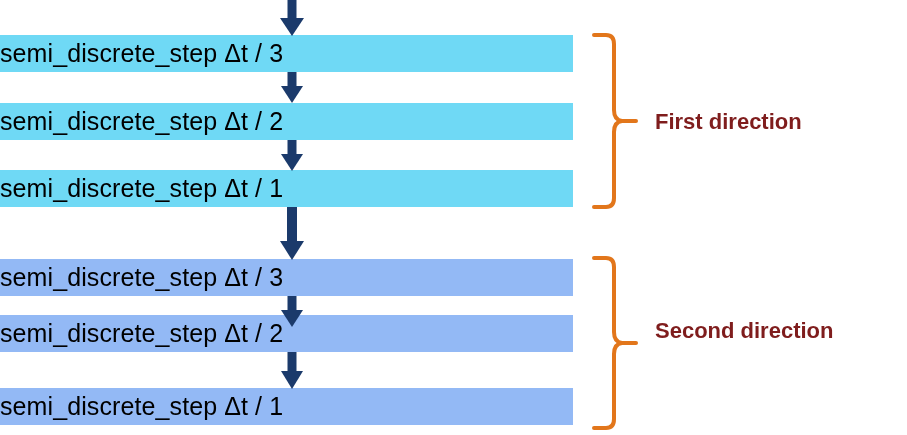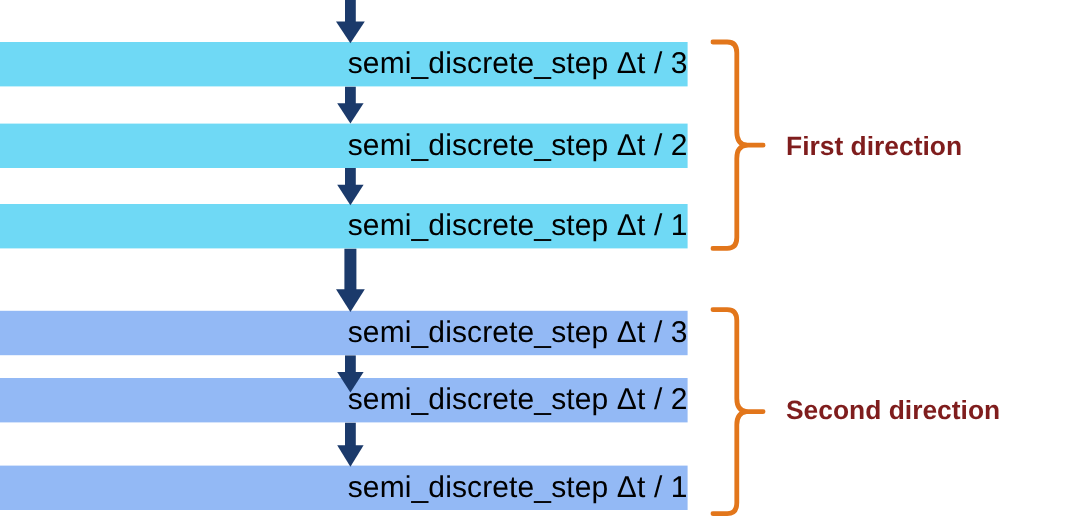--- a/index.html
+++ b/index.html
@@ -15,21 +15,21 @@
     overflow: hidden;
     font-family: "Liberation Sans", sans-serif;
   }
   .step-box {
     position: absolute;
     left: 0;
     width: 573px;
     height: 37px;
     display: flex;
     align-items: center;
-    justify-content: flex-end;
+    justify-content: flex-start;
     z-index: 1;
   }
   .step-label {
     font-size: 25px;
     color: #000000;
     letter-spacing: 0.1px;
     white-space: nowrap;
     line-height: 1;
   }
   .arrow {
@@ -115,15 +115,15 @@
 
   <div class="step-box" style="top:388px; background:#93B9F5;">
     <span class="step-label">semi_discrete_step Δt / 1</span>
   </div>
 
   <svg class="brace" style="left:592px; top:255px;" width="46" height="178" viewBox="0 0 46 178">
     <path d="M 2 3 L 14 3 Q 22 3 22 12 L 22 77 Q 22 87 30 88 Q 22 89 22 99 L 22 164 Q 22 173 14 173 L 2 173" stroke="#E2761B" stroke-width="4" fill="none" stroke-linecap="round" stroke-linejoin="round"></path>
     <path d="M 28 88 L 44 88" stroke="#E2761B" stroke-width="4" fill="none" stroke-linecap="round"></path>
   </svg>
 
-  <div class="group-label" style="left:655px; top:331px;">Second direction</div>
+  <div class="group-label" style="left:655px; top:320px;">Second direction</div>
 
 </div>
 
 </body></html>

